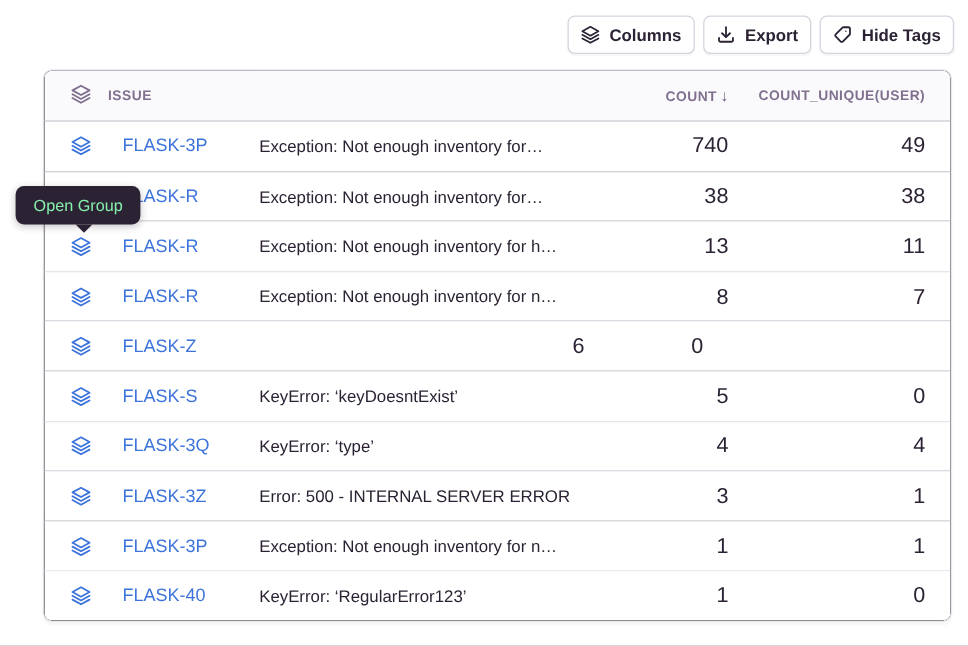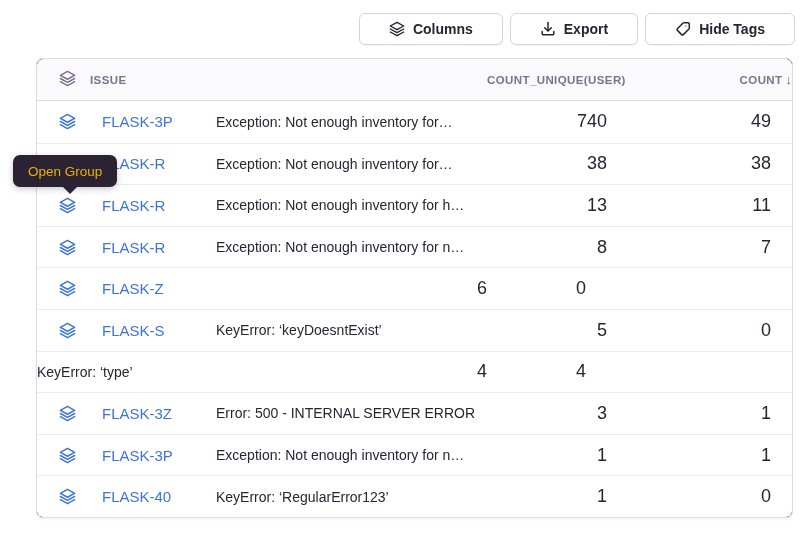--- a/index.html
+++ b/index.html
@@ -17,21 +17,21 @@
     top: 13px;
     right: 12px;
     display: flex;
     gap: 7px;
   }
   .btn {
     display: inline-flex;
     align-items: center;
     gap: 8px;
     height: 32px;
-    padding: 0 29px;
+    padding: 0 10px;
     background: #ffffff;
     border: 1px solid #D8D2DE;
     border-radius: 6px;
     font-size: 14px;
     font-weight: 700;
     color: #2B2233;
     cursor: pointer;
     box-shadow: 0 1px 1px rgba(43,34,51,0.04);
     white-space: nowrap;
   }
@@ -118,21 +118,21 @@
   
   .tooltip {
     position: absolute;
     left: 13px;
     top: 155px;
     height: 32px;
     padding: 16px 15px;
     display: flex;
     align-items: center;
     background: #2B2233;
-    color: #eab308;
+    color: #86efac;
     font-size: 13.5px;
     border-radius: 7px;
     z-index: 10;
     box-shadow: 0 2px 6px rgba(43,34,51,0.25);
     white-space: nowrap;
   }
   .tooltip::after {
     content: "";
     position: absolute;
     left: 50px;
@@ -194,25 +194,25 @@
 
 <div class="table">
   <div class="grid-row thead">
     <div class="th-issue">
       <span style="color:#80708F"><svg width="17" height="17" viewBox="0 0 16 16">
             <use href="#ic-layers"></use>
           </svg></span>
       <span>ISSUE</span>
     </div>
     <div></div>
+    <div class="th-num th-count">
+      <span>COUNT</span><span class="arrow">↓</span>
+    </div>
     <div class="th-num th-unique">
       <span>COUNT_UNIQUE(USER)</span>
-    </div>
-    <div class="th-num th-count">
-      <span>COUNT</span><span class="arrow">↓</span>
     </div>
   </div>
   <div id="tbody">
   <div class="grid-row row">
     <div class="cell-issue">
       <button class="stack-btn">
         <svg width="17" height="17" viewBox="0 0 16 16">
               <use href="#ic-layers"></use>
             </svg>
       </button>
@@ -286,20 +286,28 @@
             </svg>
       </button>
       <a class="issue-link" href="#">FLASK-S</a>
     </div>
     <div class="cell-summary">KeyError: ‘keyDoesntExist’</div>
     <div class="cell-num">5</div>
     <div class="cell-num cell-unique">0</div>
   </div>
 
   <div class="grid-row row">
+    <div class="cell-issue">
+      <button class="stack-btn">
+        <svg width="17" height="17" viewBox="0 0 16 16">
+              <use href="#ic-layers"></use>
+            </svg>
+      </button>
+      <a class="issue-link" href="#">FLASK-3Q</a>
+    </div>
     <div class="cell-summary">KeyError: ‘type’</div>
     <div class="cell-num">4</div>
     <div class="cell-num cell-unique">4</div>
   </div>
 
   <div class="grid-row row">
     <div class="cell-issue">
       <button class="stack-btn">
         <svg width="17" height="17" viewBox="0 0 16 16">
               <use href="#ic-layers"></use>

